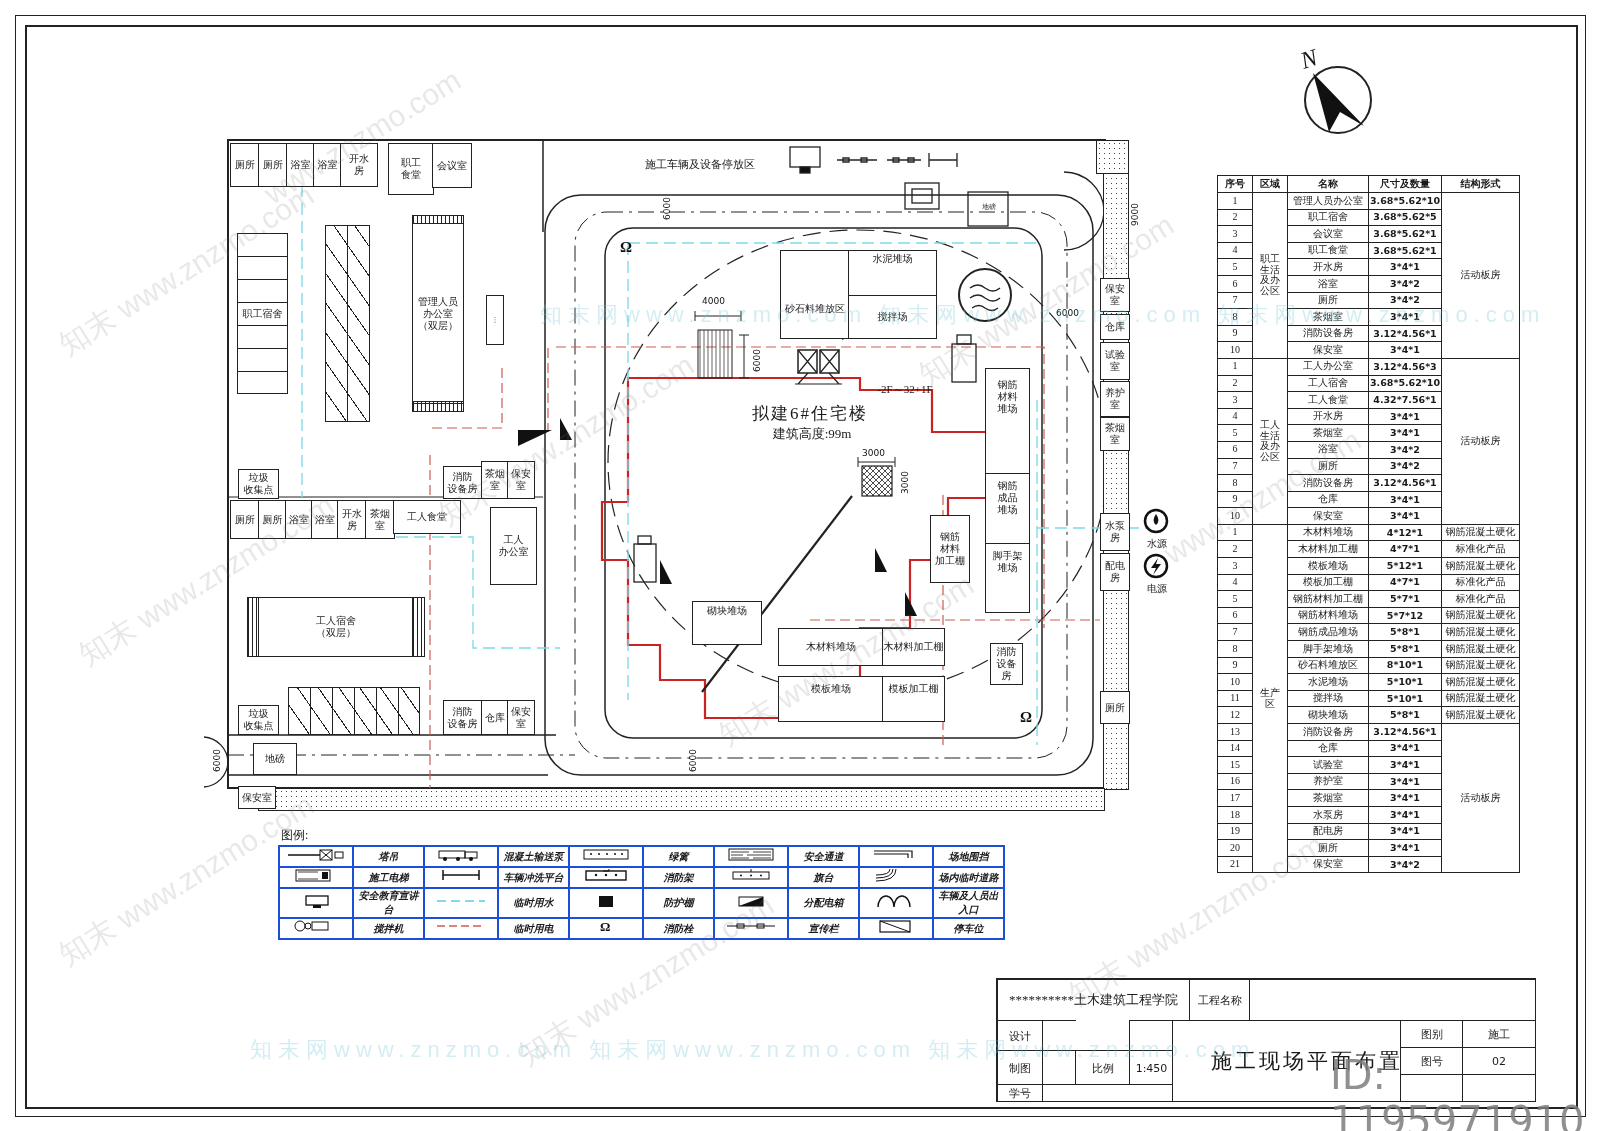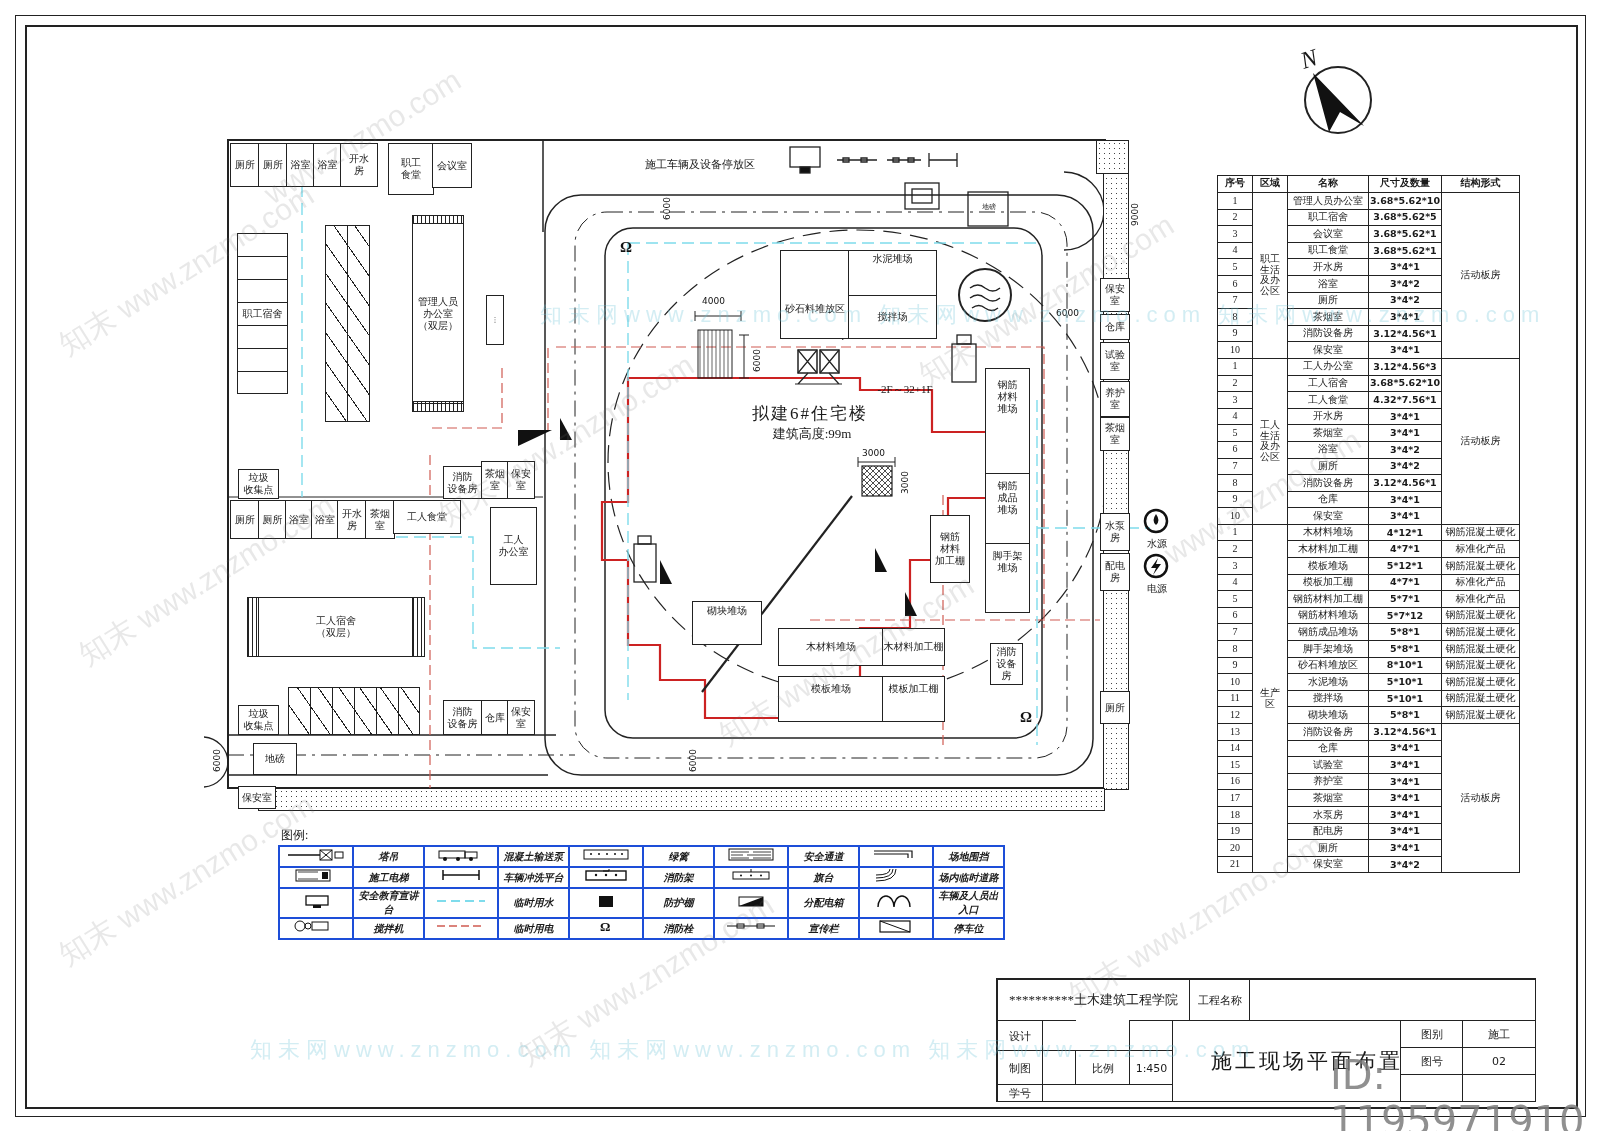--- a/index.html
+++ b/index.html
@@ -22,21 +22,21 @@
         repeating-linear-gradient(90deg,transparent 0 21px,#222 21px 22px);}
   .wm{position:absolute;color:rgba(110,110,110,0.16);font-size:30px;white-space:nowrap;
       transform:rotate(-32deg);pointer-events:none;font-family:"Liberation Sans",sans-serif;}
   .wmc{position:absolute;color:rgba(110,195,215,0.30);font-size:22px;white-space:nowrap;
        pointer-events:none;font-family:"Liberation Sans",sans-serif;letter-spacing:6px;}
   
   #fac{position:absolute;left:1217px;top:175px;border-collapse:collapse;table-layout:fixed;
        font-size:10px;}
   #fac th,#fac td{border:1px solid #222;padding:0;text-align:center;vertical-align:middle;
        overflow:hidden;line-height:1.05;}
-  #fac th{height:16px;font-weight:bold;font-family:Liberation Mono, monospace;}
+  #fac th{height:16px;font-weight:bold;}
   #fac td{height:15.6px;}
   #fac .size{font-family:"DejaVu Sans",sans-serif;font-weight:600;font-size:9.5px;}
   #fac .region{white-space:pre-line;font-size:10px;}
   
   #legend{position:absolute;left:278px;top:845px;border-collapse:collapse;table-layout:fixed;}
   #legend td{border:2px solid #1d4ed8;height:17px;padding:0;text-align:center;vertical-align:middle;}
   #legend .ltxt{font-size:10px;font-weight:bold;font-style:italic;}
   
   .tb{position:absolute;border:2px solid #222;background:#fff;}
   .tbc{position:absolute;border-left:1px solid #222;border-top:1px solid #222;display:flex;

